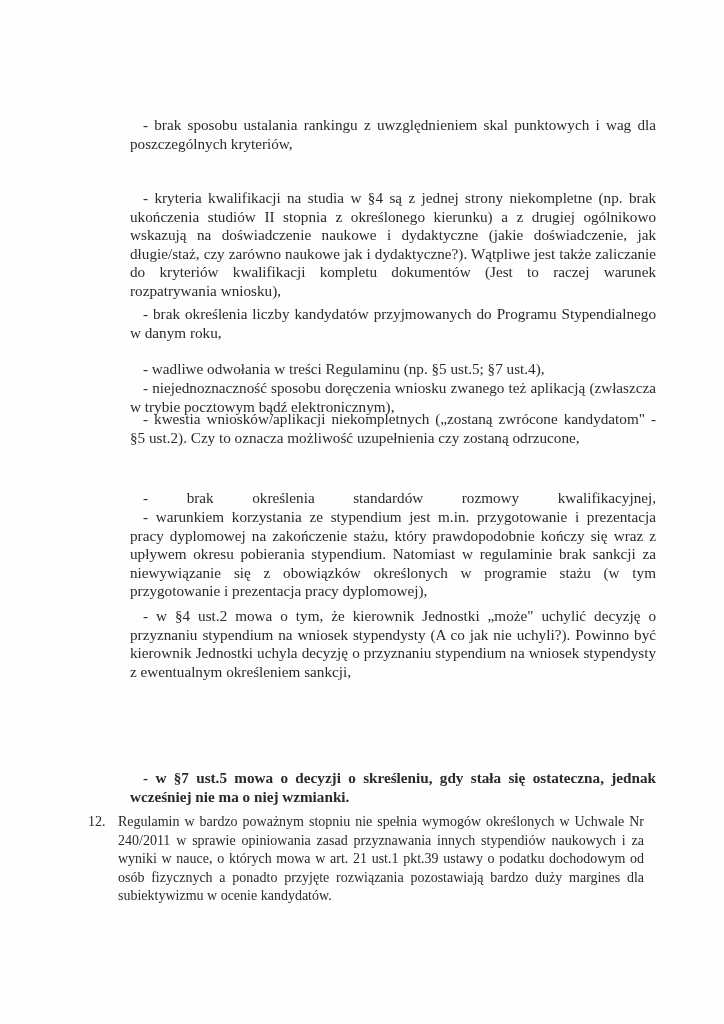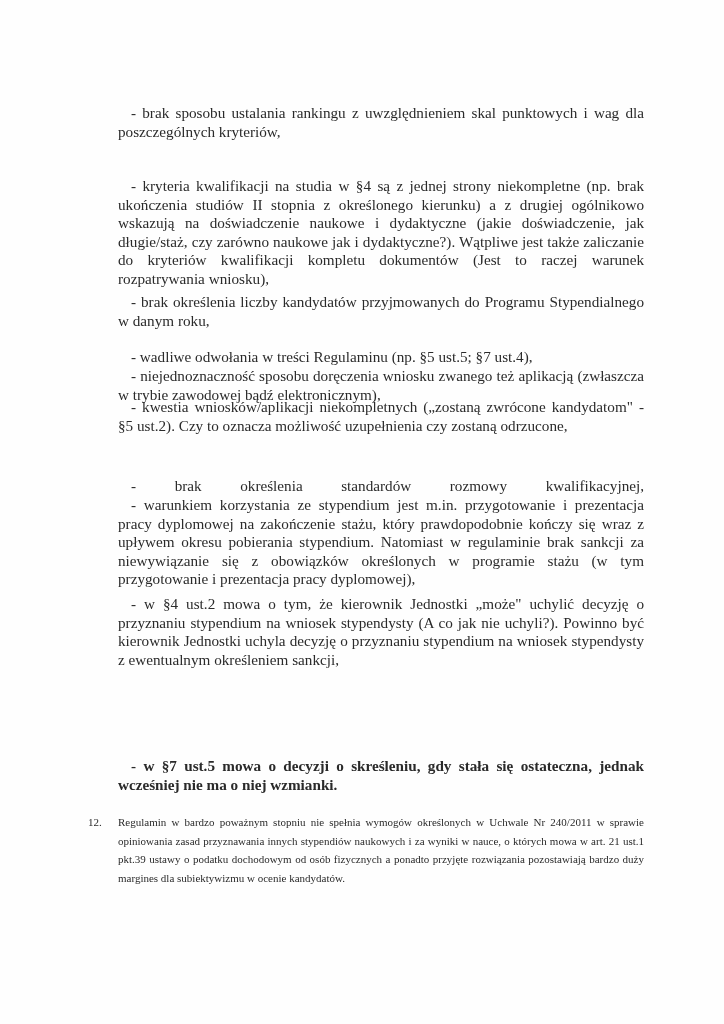--- a/index.html
+++ b/index.html
@@ -22,27 +22,27 @@
       background: #fefefe;
     }
     .para {
       position: absolute;
       left: 118px;
       width: 526px;
       font-size: 15.2px;
       line-height: 18.6px;
       text-align: justify;
       text-indent: 13px;
-      margin: 0;
+      margin: 12px;
     }
     .numbered {
       position: absolute;
       left: 88px;
       width: 556px;
-      font-size: 11px;
+      font-size: 14px;
       line-height: 18.6px;
       margin: 0;
       display: flex;
     }
     .numbered .num {
       width: 30px;
       flex: 0 0 30px;
     }
     .numbered .body {
       flex: 1;
@@ -56,21 +56,21 @@
 
   <p class="para" style="top:104px;">- brak sposobu ustalania rankingu z uwzględnieniem skal punktowych i wag dla poszczególnych kryteriów,</p>
 
 
   <p class="para" style="top:177px;">- kryteria kwalifikacji na studia w §4 są z jednej strony niekompletne (np. brak ukończenia studiów II stopnia z określonego kierunku) a z drugiej ogólnikowo wskazują na doświadczenie naukowe i dydaktyczne (jakie doświadczenie, jak długie/staż, czy zarówno naukowe jak i dydaktyczne?). Wątpliwe jest także zaliczanie do kryteriów kwalifikacji kompletu dokumentów (Jest to raczej warunek rozpatrywania wniosku),</p>
 
   <p class="para" style="top:293px;">- brak określenia liczby kandydatów przyjmowanych do Programu Stypendialnego w danym roku,</p>
 
   <p class="para" style="top:348px;">- wadliwe odwołania w treści Regulaminu (np. §5 ust.5; §7 ust.4),</p>
 
-  <p class="para" style="top:367px;">- niejednoznaczność sposobu doręczenia wniosku zwanego też aplikacją (zwłaszcza w trybie zawodowej bądź elektronicznym),</p>
+  <p class="para" style="top:367px;">- niejednoznaczność sposobu doręczenia wniosku zwanego też aplikacją (zwłaszcza w trybie pocztowym bądź elektronicznym),</p>
 
   <p class="para" style="top:398px;">- kwestia wniosków/aplikacji niekompletnych („zostaną zwrócone kandydatom" - §5 ust.2). Czy to oznacza możliwość uzupełnienia czy zostaną odrzucone,</p>
 
   <p class="para" style="top:496px;">- warunkiem korzystania ze stypendium jest m.in. przygotowanie i prezentacja pracy dyplomowej na zakończenie stażu, który prawdopodobnie kończy się wraz z upływem okresu pobierania stypendium. Natomiast w regulaminie brak sankcji za niewywiązanie się z obowiązków określonych w programie stażu (w tym przygotowanie i prezentacja pracy dyplomowej),</p>
 
   <p class="para" style="top:477px; text-align-last: justify;">- brak określenia standardów rozmowy kwalifikacyjnej,</p>
 
   <p class="para" style="top:595px;">- w §4 ust.2 mowa o tym, że kierownik Jednostki „może" uchylić decyzję o przyznaniu stypendium na wniosek stypendysty (A co jak nie uchyli?). Powinno być kierownik Jednostki uchyla decyzję o przyznaniu stypendium na wniosek stypendysty z ewentualnym określeniem sankcji,</p>
 
 

